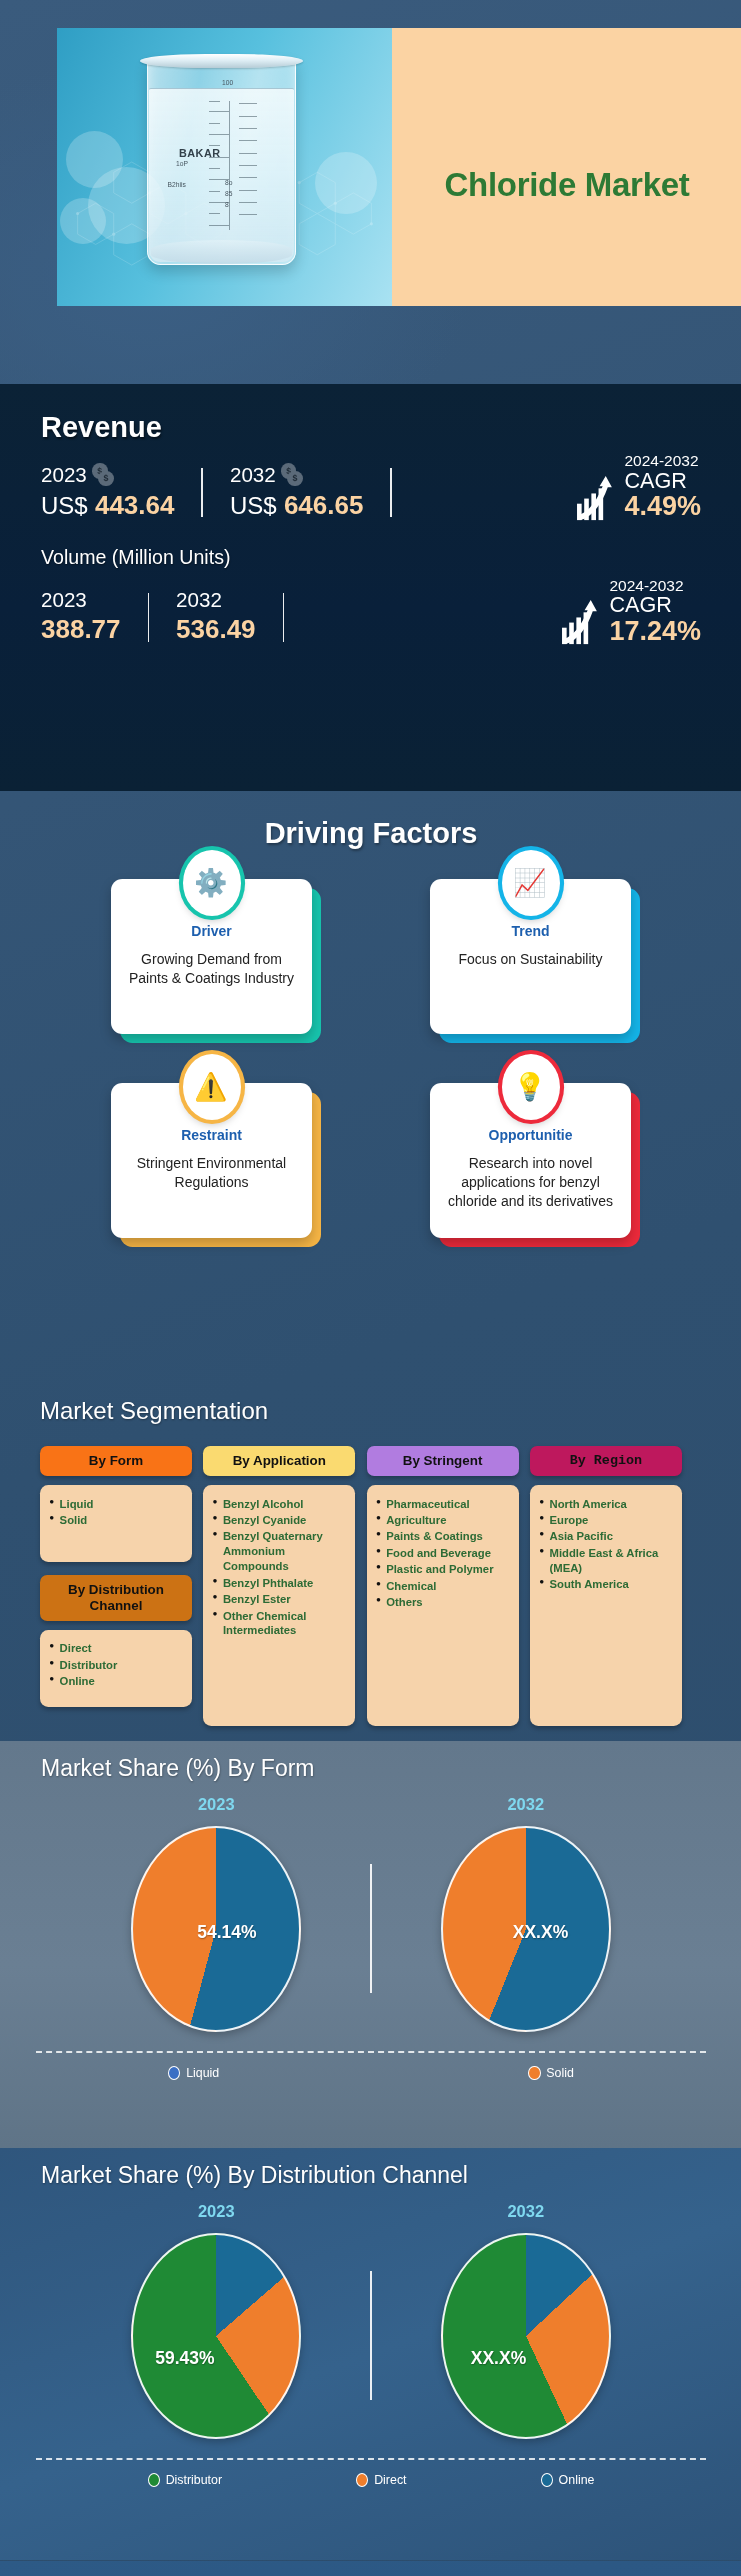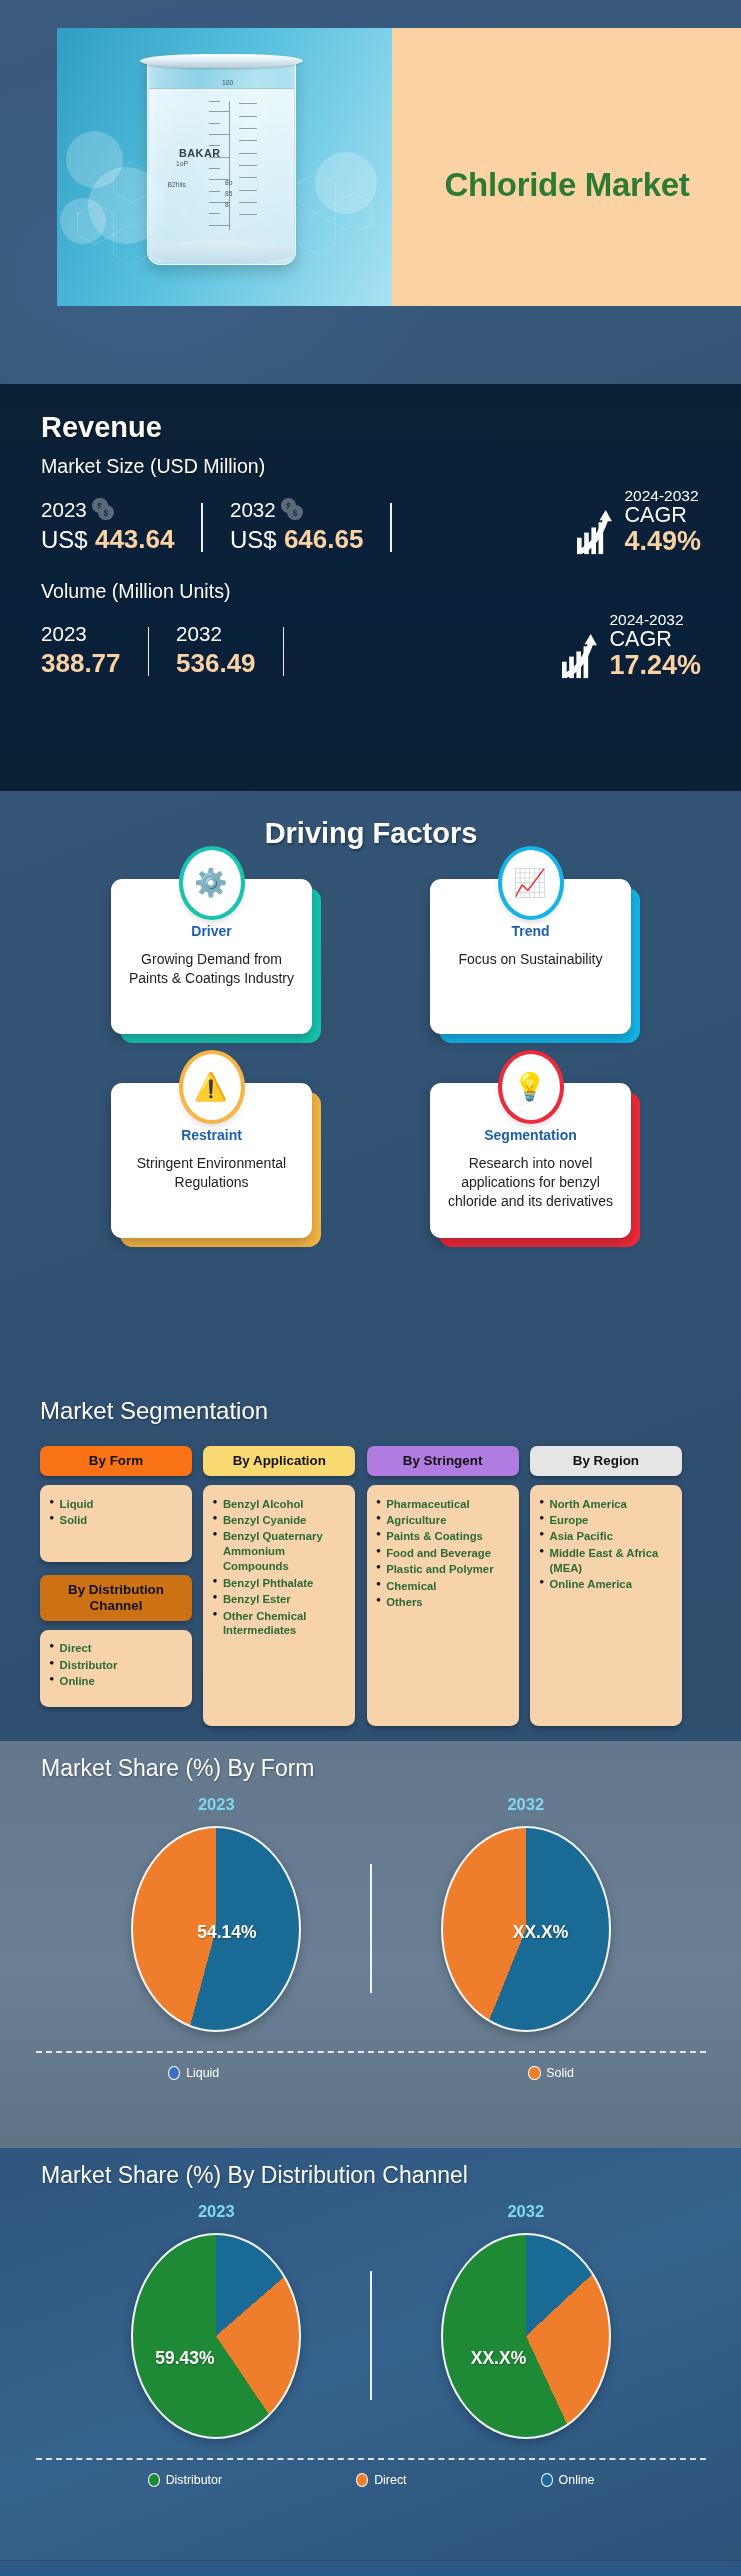--- a/index.html
+++ b/index.html
@@ -235,21 +235,20 @@
   <div class="hero-right">
     <h1 class="hero-title">
       <br>
       <span>Chloride Market</span>
     </h1>
   </div>
 </section>
 
 <section class="revenue">
   <div class="rev-h1">Revenue</div>
-  <div class="rev-sub">Market Size (USD Million)</div>
 
   <div class="rev-row">
     <div class="rev-cell">
       <div class="rev-year">
         <span>2023</span>
         <span class="coins">
           <span class="coin" style="left:0;top:0;">$</span>
           <span class="coin" style="left:6.2px;top:7.2px;">$</span>
         </span>
       </div>
@@ -358,21 +357,21 @@
         <div class="df-body">
           <div class="df-icon" style="box-shadow:0 0 0 4.1px #f6b545,0 4.1px 8.2px rgba(0,0,0,.25);">⚠️</div>
           <div class="df-name">Restraint</div>
           <div class="df-desc">Stringent Environmental Regulations</div>
         </div>
       </div>
       <div class="df-card">
         <div class="df-shadow" style="background:#ed2a3b;"></div>
         <div class="df-body">
           <div class="df-icon" style="box-shadow:0 0 0 4.1px #ed2a3b,0 4.1px 8.2px rgba(0,0,0,.25);">💡</div>
-          <div class="df-name">Segmentation</div>
+          <div class="df-name">Opportunitie</div>
           <div class="df-desc">Research into novel applications for benzyl chloride and its derivatives</div>
         </div>
       </div>
     </div>
   </div>
 </section>
 
 <section class="segment">
   <div class="seg-title">Market Segmentation</div>
   <div class="seg-cols">
@@ -417,28 +416,28 @@
           <li>Paints &amp; Coatings</li>
           <li>Food and Beverage</li>
           <li>Plastic and Polymer</li>
           <li>Chemical</li>
           <li>Others</li>
         </ul>
       </div>
     </div>
 
     <div class="seg-col">
-      <div class="seg-head" style="background:#e5e5e5;">By Region</div>
+      <div class="seg-head" style="background:#be185d;font-family:Liberation Mono, monospace;">By Region</div>
       <div class="seg-box seg-h-reg">
         <ul>
           <li>North America</li>
           <li>Europe</li>
           <li>Asia Pacific</li>
           <li>Middle East &amp; Africa (MEA)</li>
-          <li>Online America</li>
+          <li>South America</li>
         </ul>
       </div>
     </div>
   </div>
 </section>
 
 <section class="pie-sec sec-form">
   <div class="ps-title">Market Share (%) By Form</div>
   <div class="pie-row">
     <div class="pie-block">

